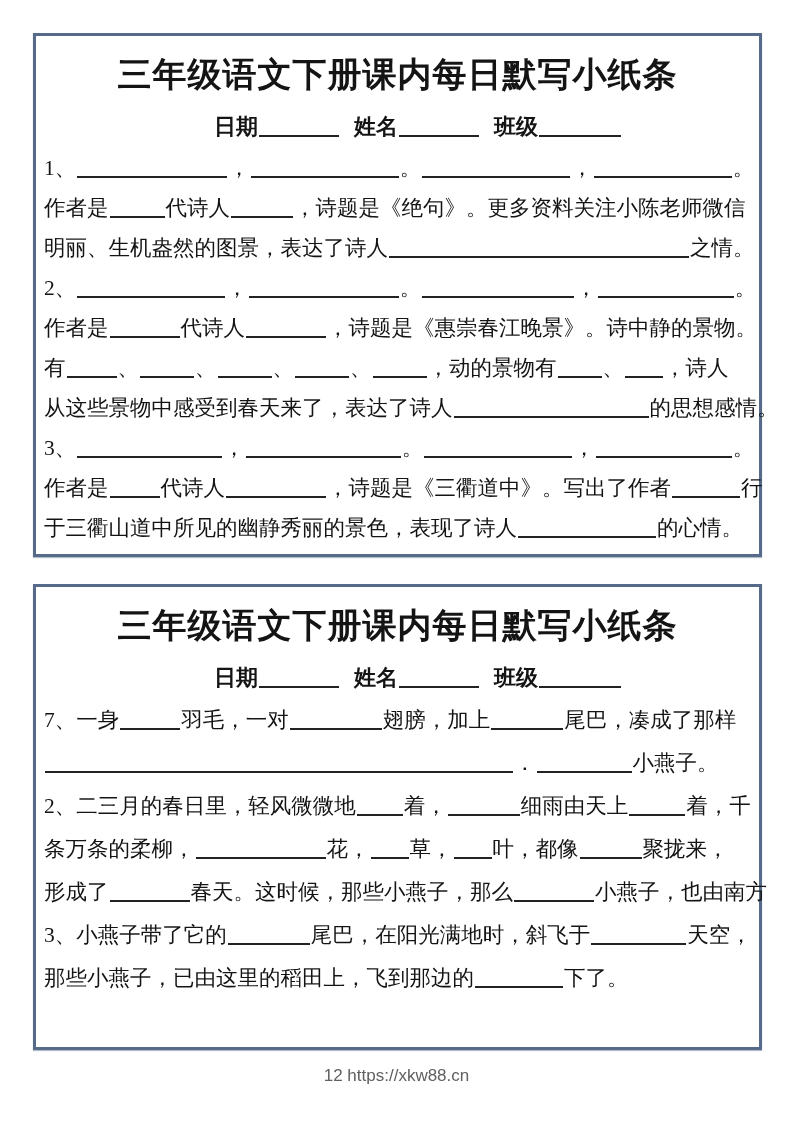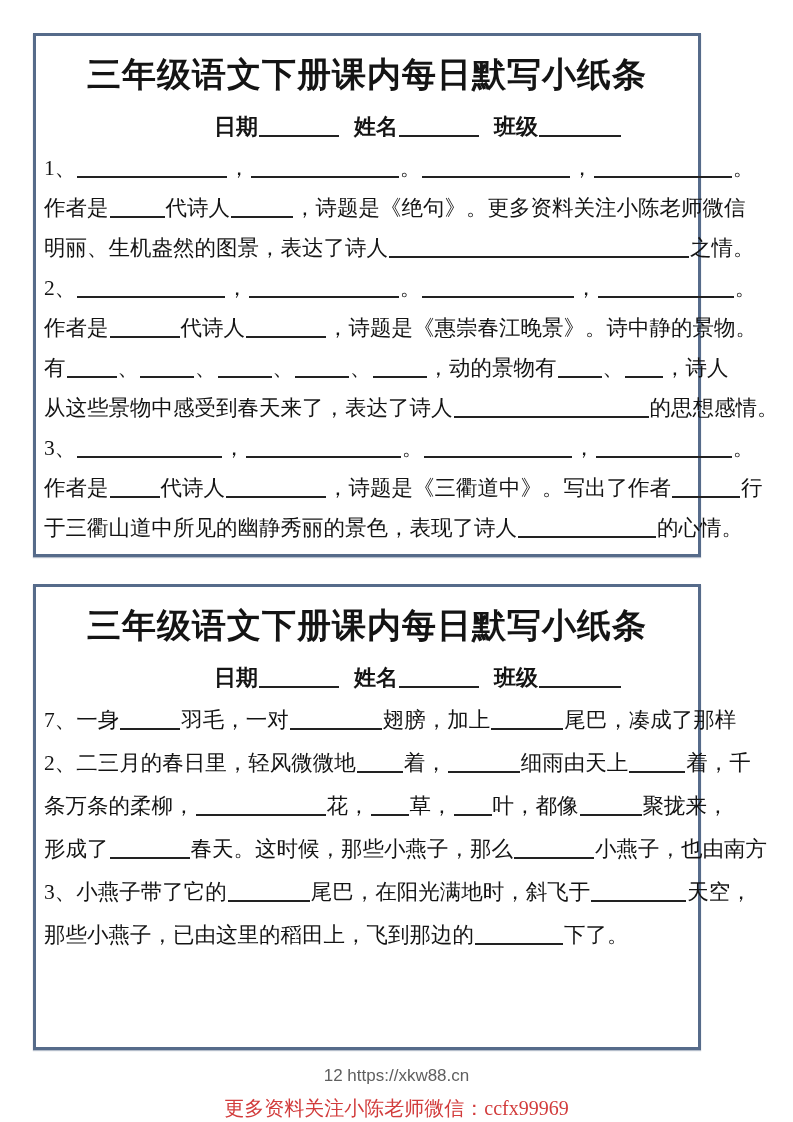--- a/index.html
+++ b/index.html
@@ -9,21 +9,21 @@
     --footer-gray:#5f5f5f;
     --promo-red:#d23c3c;
   }
   *{box-sizing:border-box;margin:0;padding:0;}
   html,body{width:793px;height:1122px;background:#ffffff;overflow:hidden;}
   body{
     font-family:"Liberation Serif","DejaVu Serif",serif;
     color:var(--text);
   }
   .worksheet{
-    width:668px;
+    width:729px;
     margin-left:33px;
     border:3px solid var(--border);
     box-shadow:0 1px 1px rgba(90,110,140,.45);
     background:#ffffff;
     padding:10px 8px 6px 8px;
   }
   .worksheet.first{margin-top:33px;height:524px;}
   .worksheet.second{margin-top:27px;height:466px;}
   .ws-title{
     text-align:center;
@@ -83,24 +83,24 @@
       <div class="ws-line"><span class="run">作者是</span><span class="blank" style="width: 50px;"></span><span class="run">代诗人</span><span class="blank" style="width: 100px;"></span><span class="run">，诗题是《三衢道中》。写出了作者</span><span class="blank" style="width: 68px;"></span><span class="run">行</span></div>
       <div class="ws-line"><span class="run">于三衢山道中所见的幽静秀丽的景色，表现了诗人</span><span class="blank" style="width: 138px;"></span><span class="run">的心情。</span></div>
     </div>
 </div>
 
 <div class="worksheet second">
   <div class="ws-title">三年级语文下册课内每日默写小纸条</div>
   <div class="ws-header"><span class="hdr-group"><span>日期</span><span class="blank" style="width: 80px;"></span></span><span class="hdr-group"><span>姓名</span><span class="blank" style="width: 80px;"></span></span><span class="hdr-group"><span>班级</span><span class="blank" style="width: 82px;"></span></span></div>
   <div class="ws-lines">
       <div class="ws-line"><span class="run">7、一身</span><span class="blank" style="width: 60px;"></span><span class="run">羽毛，一对</span><span class="blank" style="width: 92px;"></span><span class="run">翅膀，加上</span><span class="blank" style="width: 72px;"></span><span class="run">尾巴，凑成了那样</span></div>
+      <div class="ws-line"><span class="blank" style="width: 468px;"></span><span class="run">．</span><span class="blank" style="width: 95px;"></span><span class="run">小燕子。</span></div>
       <div class="ws-line"><span class="run">2、二三月的春日里，轻风微微地</span><span class="blank" style="width: 46px;"></span><span class="run">着，</span><span class="blank" style="width: 72px;"></span><span class="run">细雨由天上</span><span class="blank" style="width: 56px;"></span><span class="run">着，千</span></div>
       <div class="ws-line"><span class="run">条万条的柔柳，</span><span class="blank" style="width: 130px;"></span><span class="run">花，</span><span class="blank" style="width: 38px;"></span><span class="run">草，</span><span class="blank" style="width: 38px;"></span><span class="run">叶，都像</span><span class="blank" style="width: 62px;"></span><span class="run">聚拢来，</span></div>
       <div class="ws-line"><span class="run">形成了</span><span class="blank" style="width: 80px;"></span><span class="run">春天。这时候，那些小燕子，那么</span><span class="blank" style="width: 80px;"></span><span class="run">小燕子，也由南方</span></div>
       <div class="ws-line"><span class="run">3、小燕子带了它的</span><span class="blank" style="width: 82px;"></span><span class="run">尾巴，在阳光满地时，斜飞于</span><span class="blank" style="width: 95px;"></span><span class="run">天空，</span></div>
       <div class="ws-line"><span class="run">那些小燕子，已由这里的稻田上，飞到那边的</span><span class="blank" style="width: 88px;"></span><span class="run">下了。</span></div>
     </div>
 </div>
 
 <div class="footer">
   <div class="footer-pageinfo">12 https://xkw88.cn</div>
-  <div class="footer-promo">更多资料关注小陈老师微信：ccfx99969</div>
 </div>
 
 </body></html>

